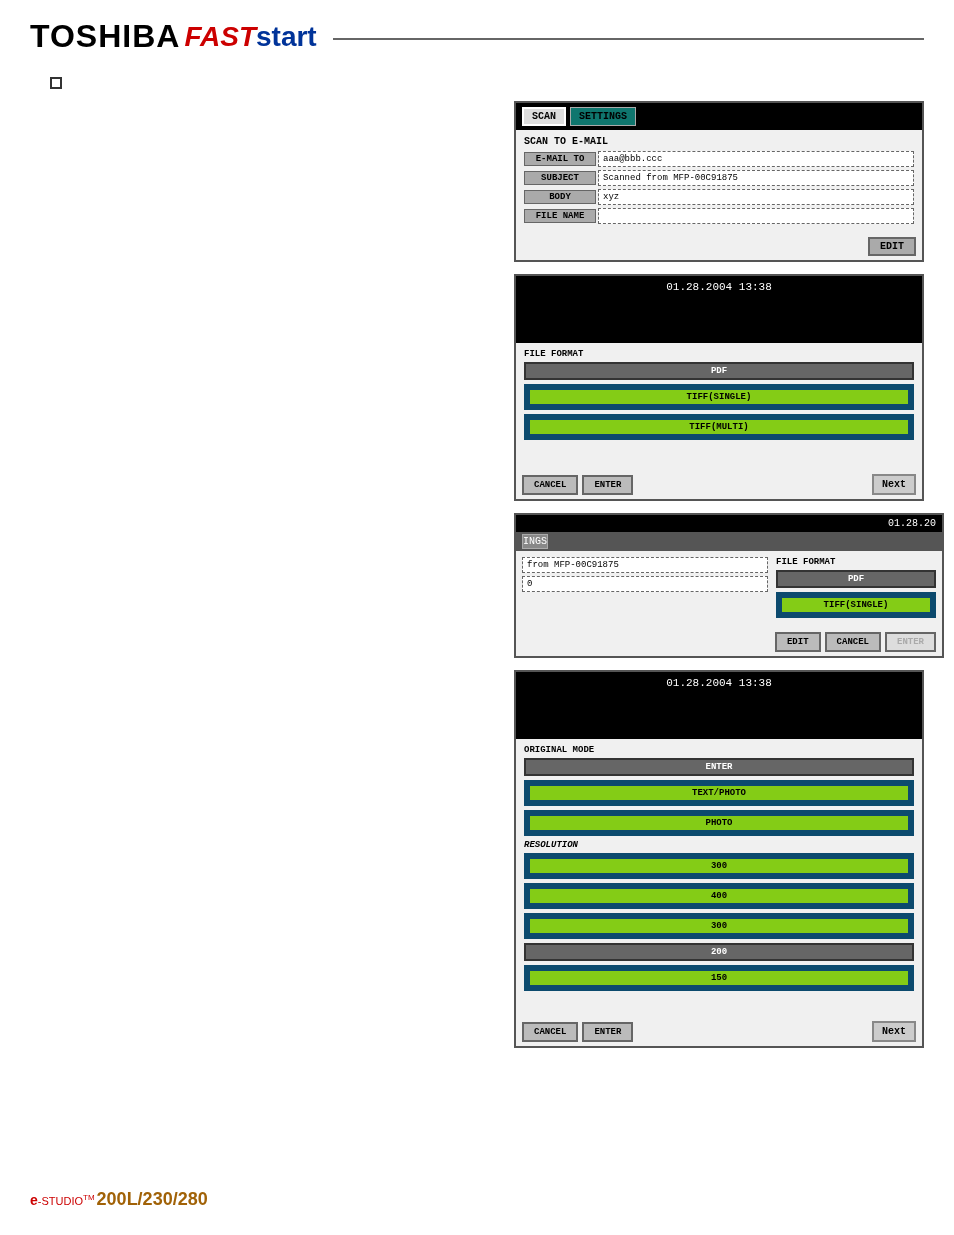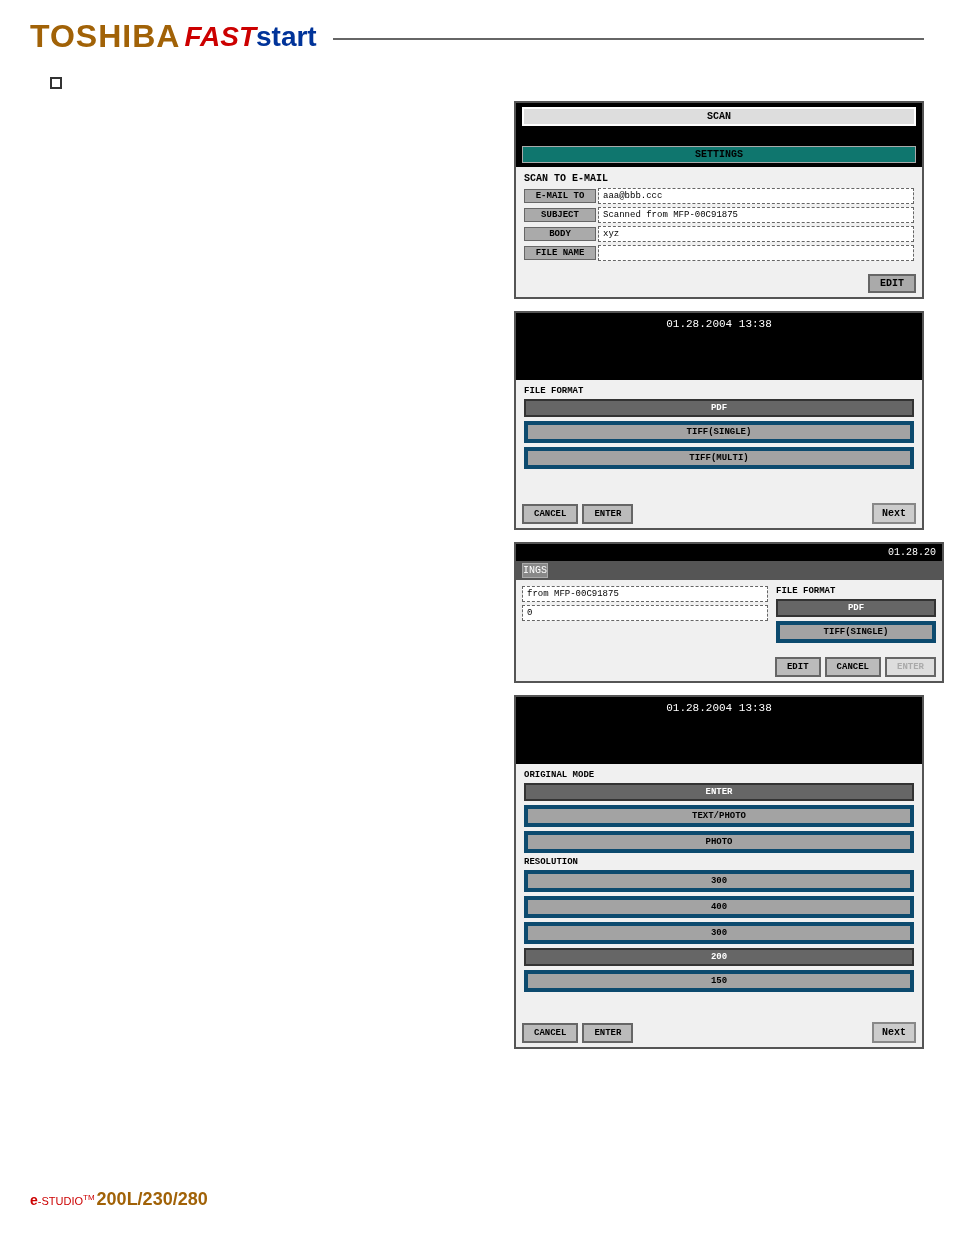--- a/index.html
+++ b/index.html
@@ -13,21 +13,21 @@
 
     
     .header {
       display: flex;
       align-items: center;
       padding: 18px 30px 0 30px;
     }
     .toshiba-logo {
       font-size: 32px;
       font-weight: 900;
-      color: #a16207;
+      color: #000000;
       letter-spacing: 1px;
       font-family: Arial Black, sans-serif;
     }
     .fast-logo {
       font-size: 28px;
       font-weight: 700;
       color: #cc0000;
       font-style: italic;
       font-family: Arial, sans-serif;
       margin-left: 4px;
@@ -85,22 +85,21 @@
     }
 
     
     .panel1 {
       width: 410px;
     }
     .panel-top-bar {
       background: #000;
       padding: 4px 6px;
       display: flex;
-      gap: 20px;
-      flex-direction: column;
+      gap: 4px;
     }
     .panel-btn {
       background: #0f766e;
       color: #000;
       border: 1px solid #aaa;
       padding: 2px 8px;
       font-size: 10px;
       font-weight: bold;
       font-family: 'Courier New', monospace;
       cursor: pointer;
@@ -188,22 +187,22 @@
       font-weight: bold;
       margin-bottom: 3px;
     }
     .btn-row {
       display: flex;
       gap: 4px;
       margin-bottom: 4px;
       flex-direction: column;
     }
     .format-btn {
-      background: #a3a3a3;
-      border: 4px solid #0c4a6e;
+      background: #84cc16;
+      border: 6px solid #0c4a6e;
       font-size: 9px;
       font-family: 'Courier New', monospace;
       padding: 2px 8px;
       cursor: pointer;
       font-weight: bold;
     }
     .format-btn.selected {
       background: #666;
       color: #fff;
       border: 2px solid #333;
@@ -422,21 +421,21 @@
     <div class="screen-panel panel4">
       <div class="panel-datetime">01.28.2004 13:38</div>
       <div class="panel-dark"></div>
       <div class="panel-section">
         <div class="section-label">ORIGINAL MODE</div>
         <div class="btn-row">
           <button class="format-btn selected">ENTER</button>
           <button class="format-btn">TEXT/PHOTO</button>
           <button class="format-btn">PHOTO</button>
         </div>
-        <div class="section-label" style="margin-top:4px;">RESOLUTION</div>
+        <div class="section-label" style="margin-top:4px;font-style:italic;">RESOLUTION</div>
         <div class="btn-row">
           <button class="format-btn">300</button>
           <button class="format-btn">400</button>
           <button class="format-btn">300</button>
           <button class="format-btn selected">200</button>
           <button class="format-btn">150</button>
         </div>
       </div>
       <div style="background:#f0f0f0; height: 16px;"></div>
       <div class="action-row">

